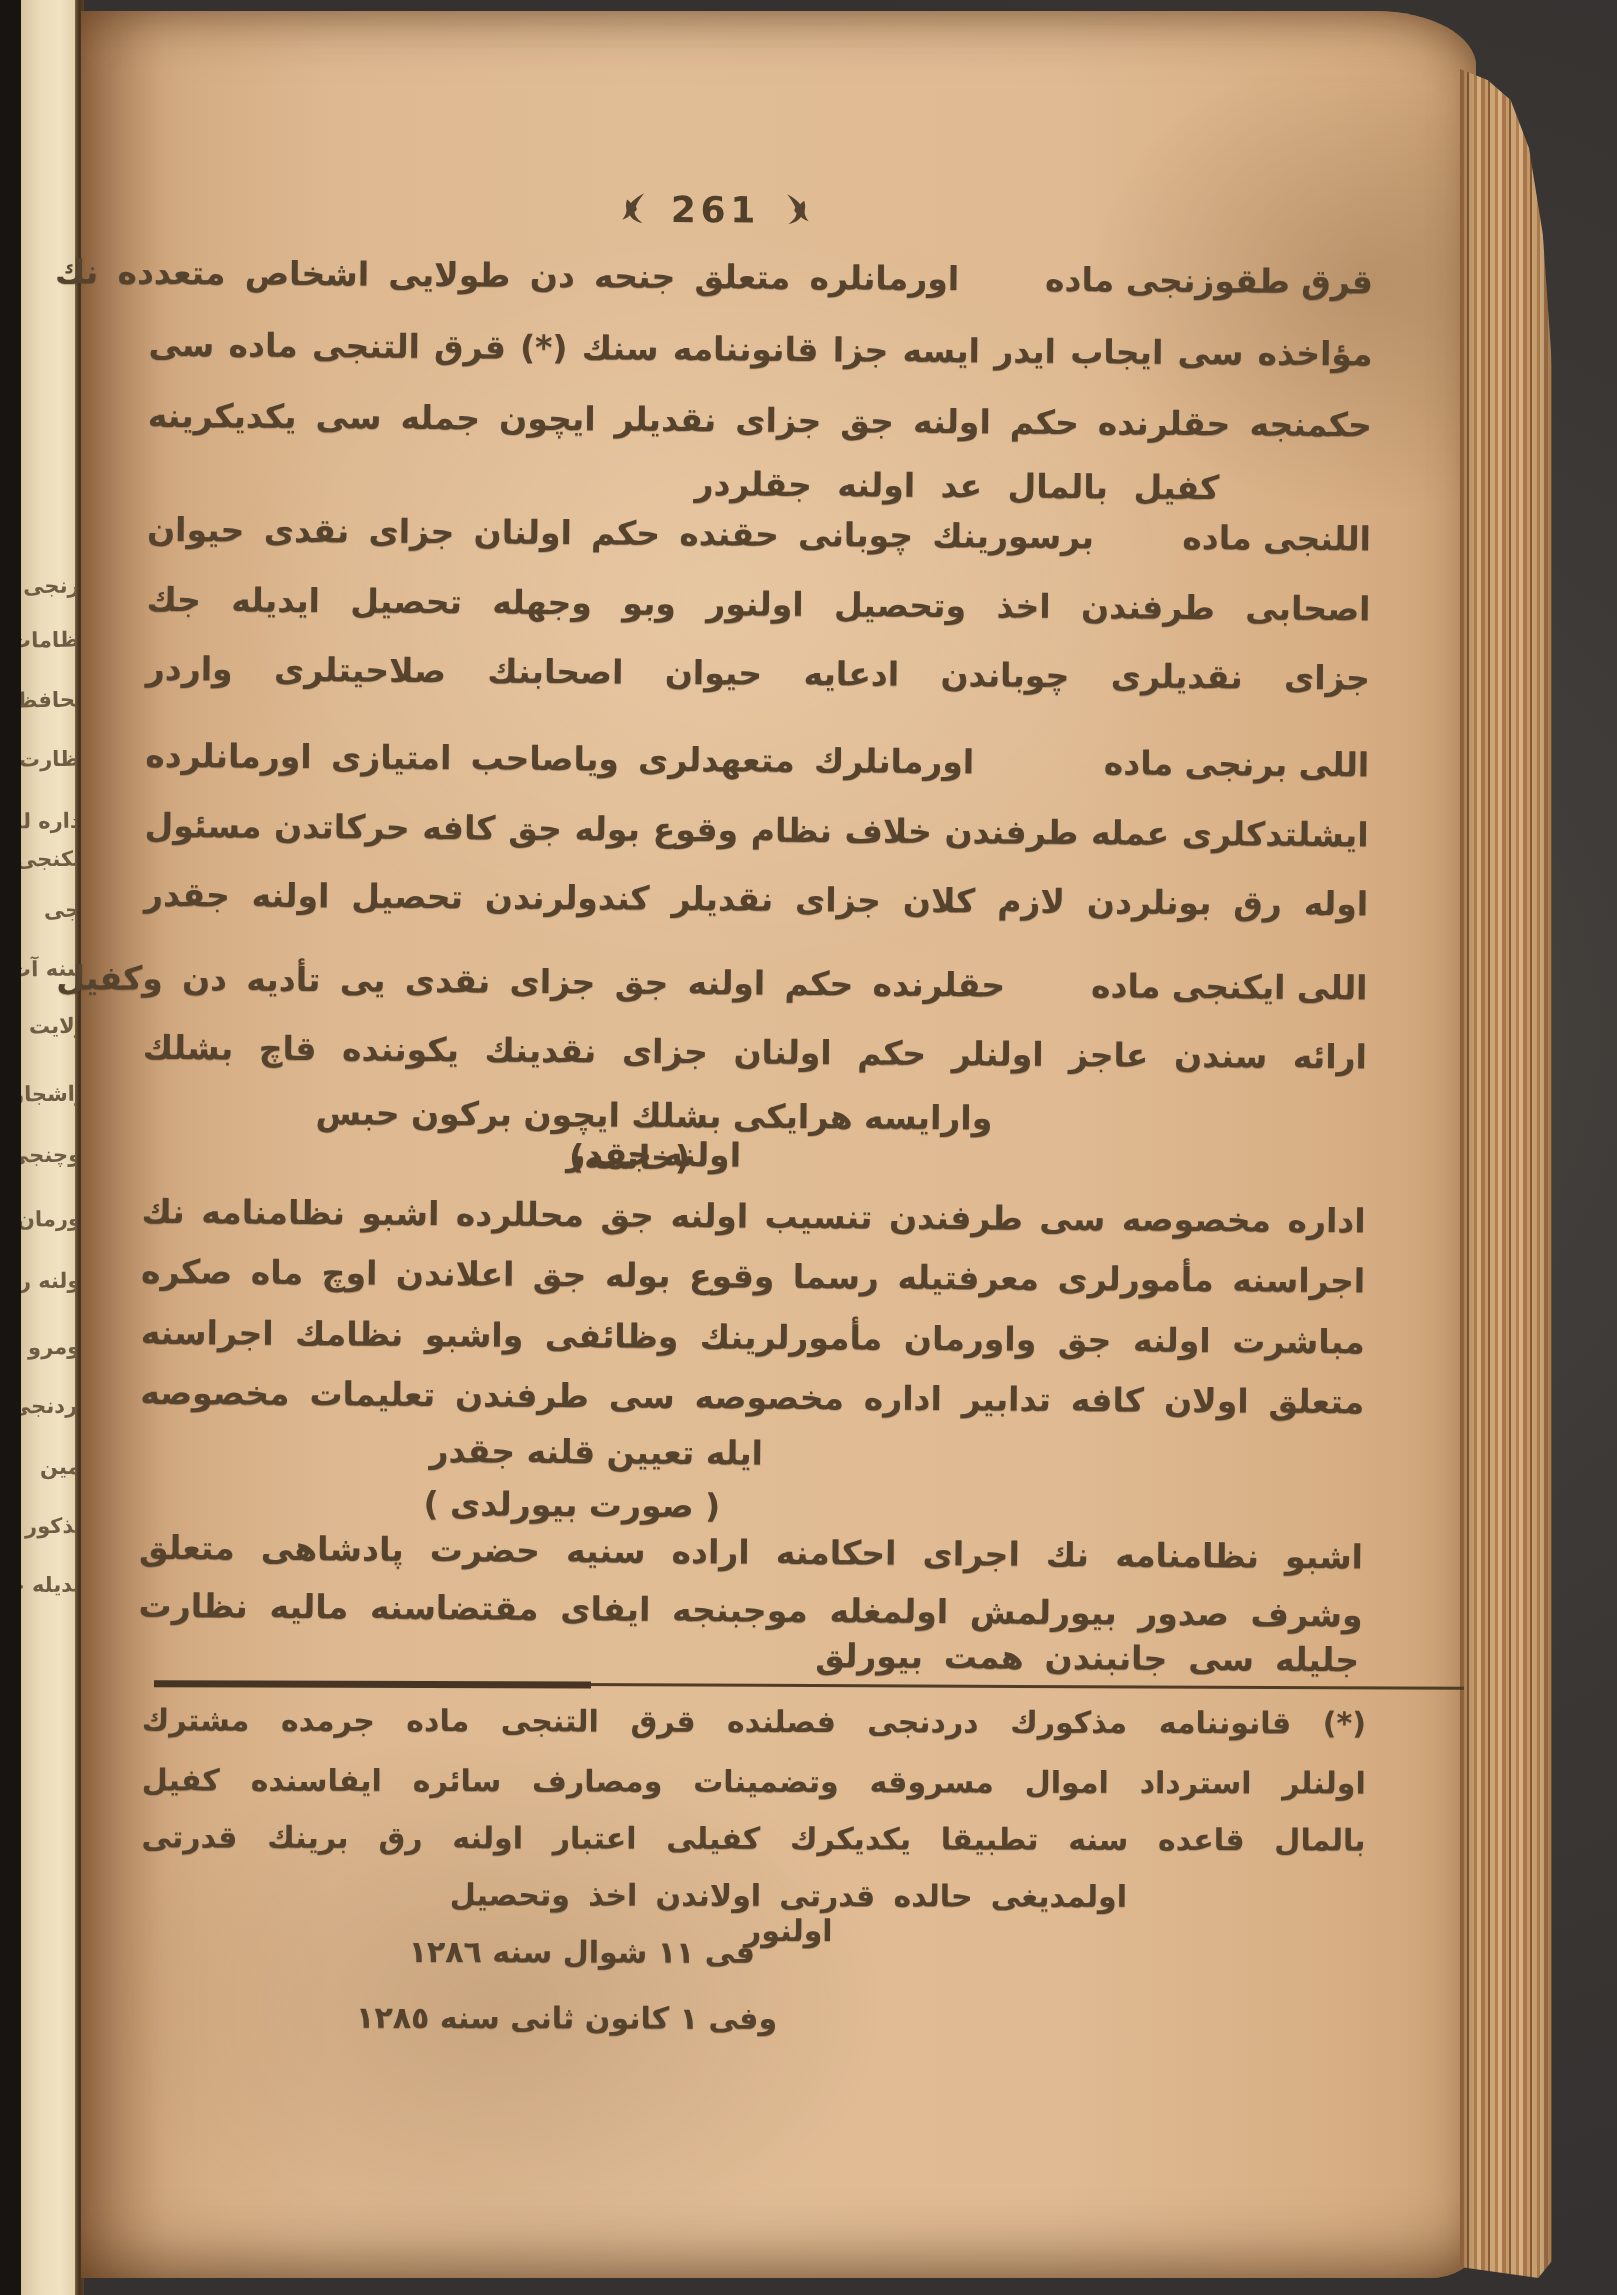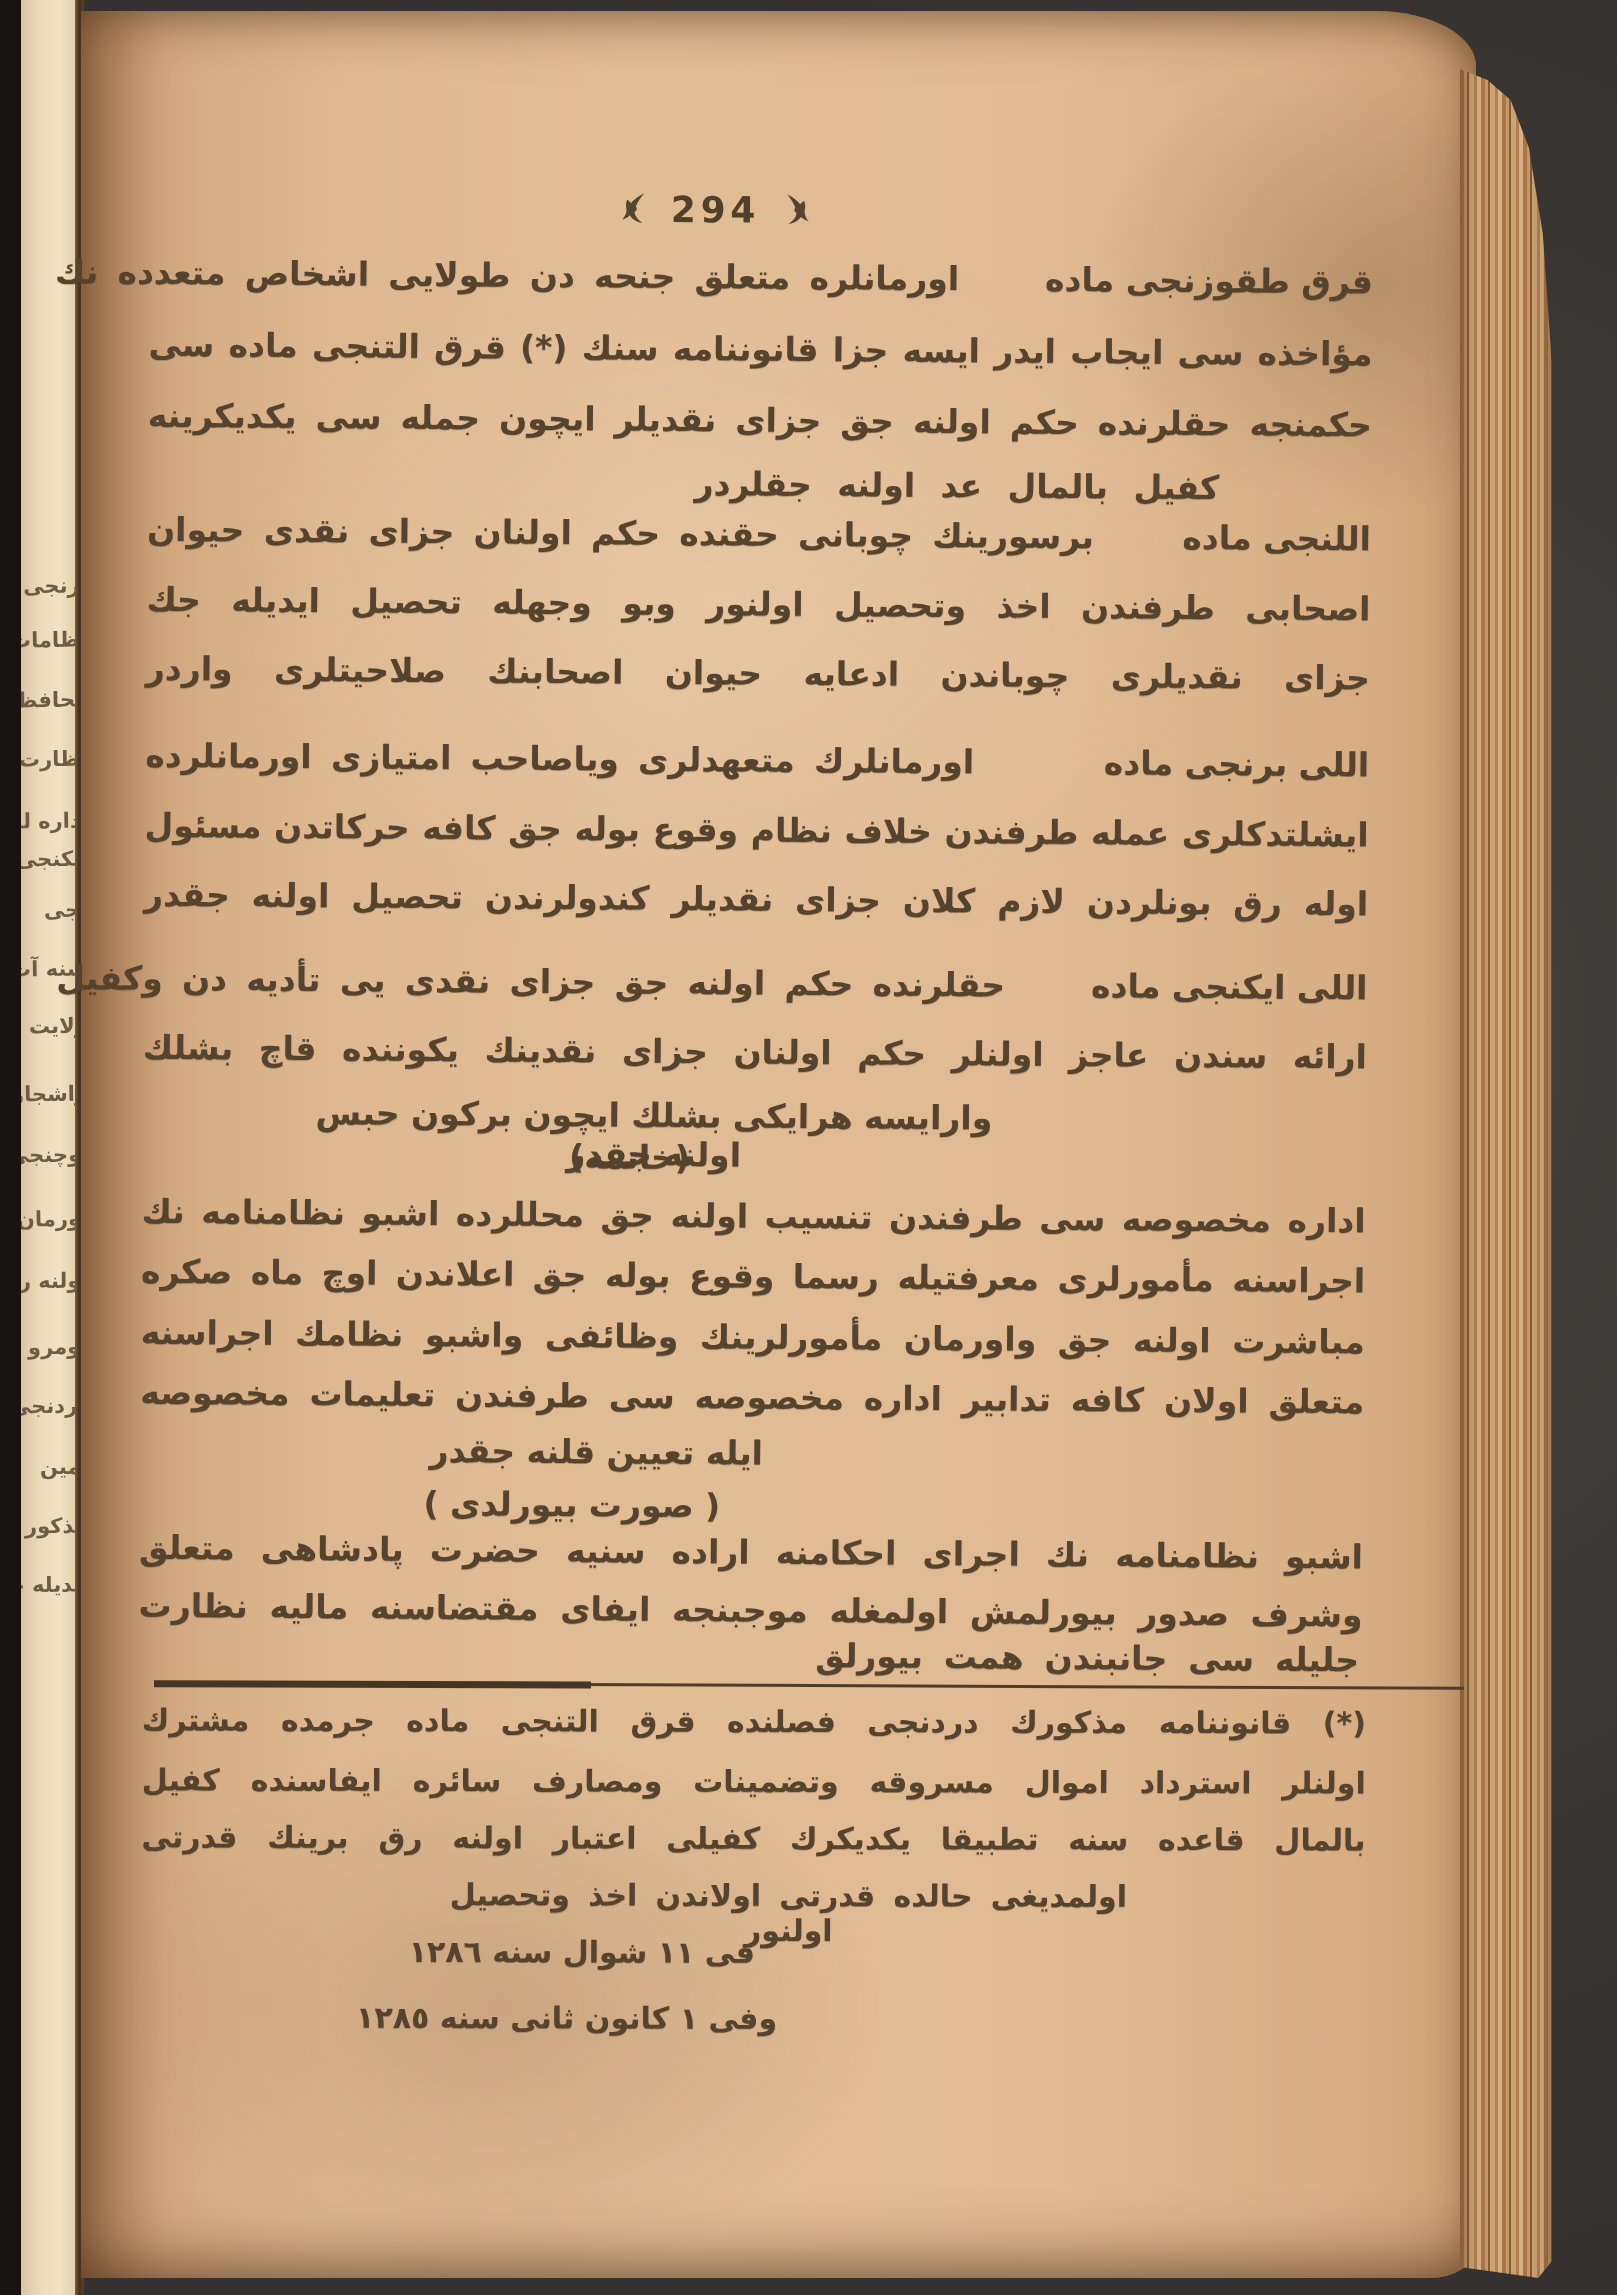--- a/index.html
+++ b/index.html
@@ -94,21 +94,21 @@
   <div class="fore"></div>
 
   <div class="textlayer">
 
     <div class="pageno">
       <svg class="orn" width="33" height="36" viewBox="0 0 42 46">
         <path d="M34 2 C20 9 13 17 14 25 C15 33 22 38 32 40 C24 34 21 29 22 24 C23 17 28 9 34 2 Z" fill="#564430"></path>
         <path d="M12 10 C18 14 20 19 19 24 C18 30 13 34 6 36 C11 30 12 25 11 21 C10 17 11 13 12 10 Z" fill="#564430"></path>
         <circle cx="21" cy="22" r="3.4" fill="#564430"></circle>
       </svg>
-      <span class="num">294</span>
+      <span class="num">261</span>
       <svg class="orn" style="transform:scaleX(-1)" width="33" height="36" viewBox="0 0 42 46">
         <path d="M34 2 C20 9 13 17 14 25 C15 33 22 38 32 40 C24 34 21 29 22 24 C23 17 28 9 34 2 Z" fill="#564430"></path>
         <path d="M12 10 C18 14 20 19 19 24 C18 30 13 34 6 36 C11 30 12 25 11 21 C10 17 11 13 12 10 Z" fill="#564430"></path>
         <circle cx="21" cy="22" r="3.4" fill="#564430"></circle>
       </svg>
     </div>
 
     <div class="ln flexln" style="top:259px" dir="rtl">
       <span class="hd">قرق طقوزنجى ماده</span>
       <span class="gsp"></span>

